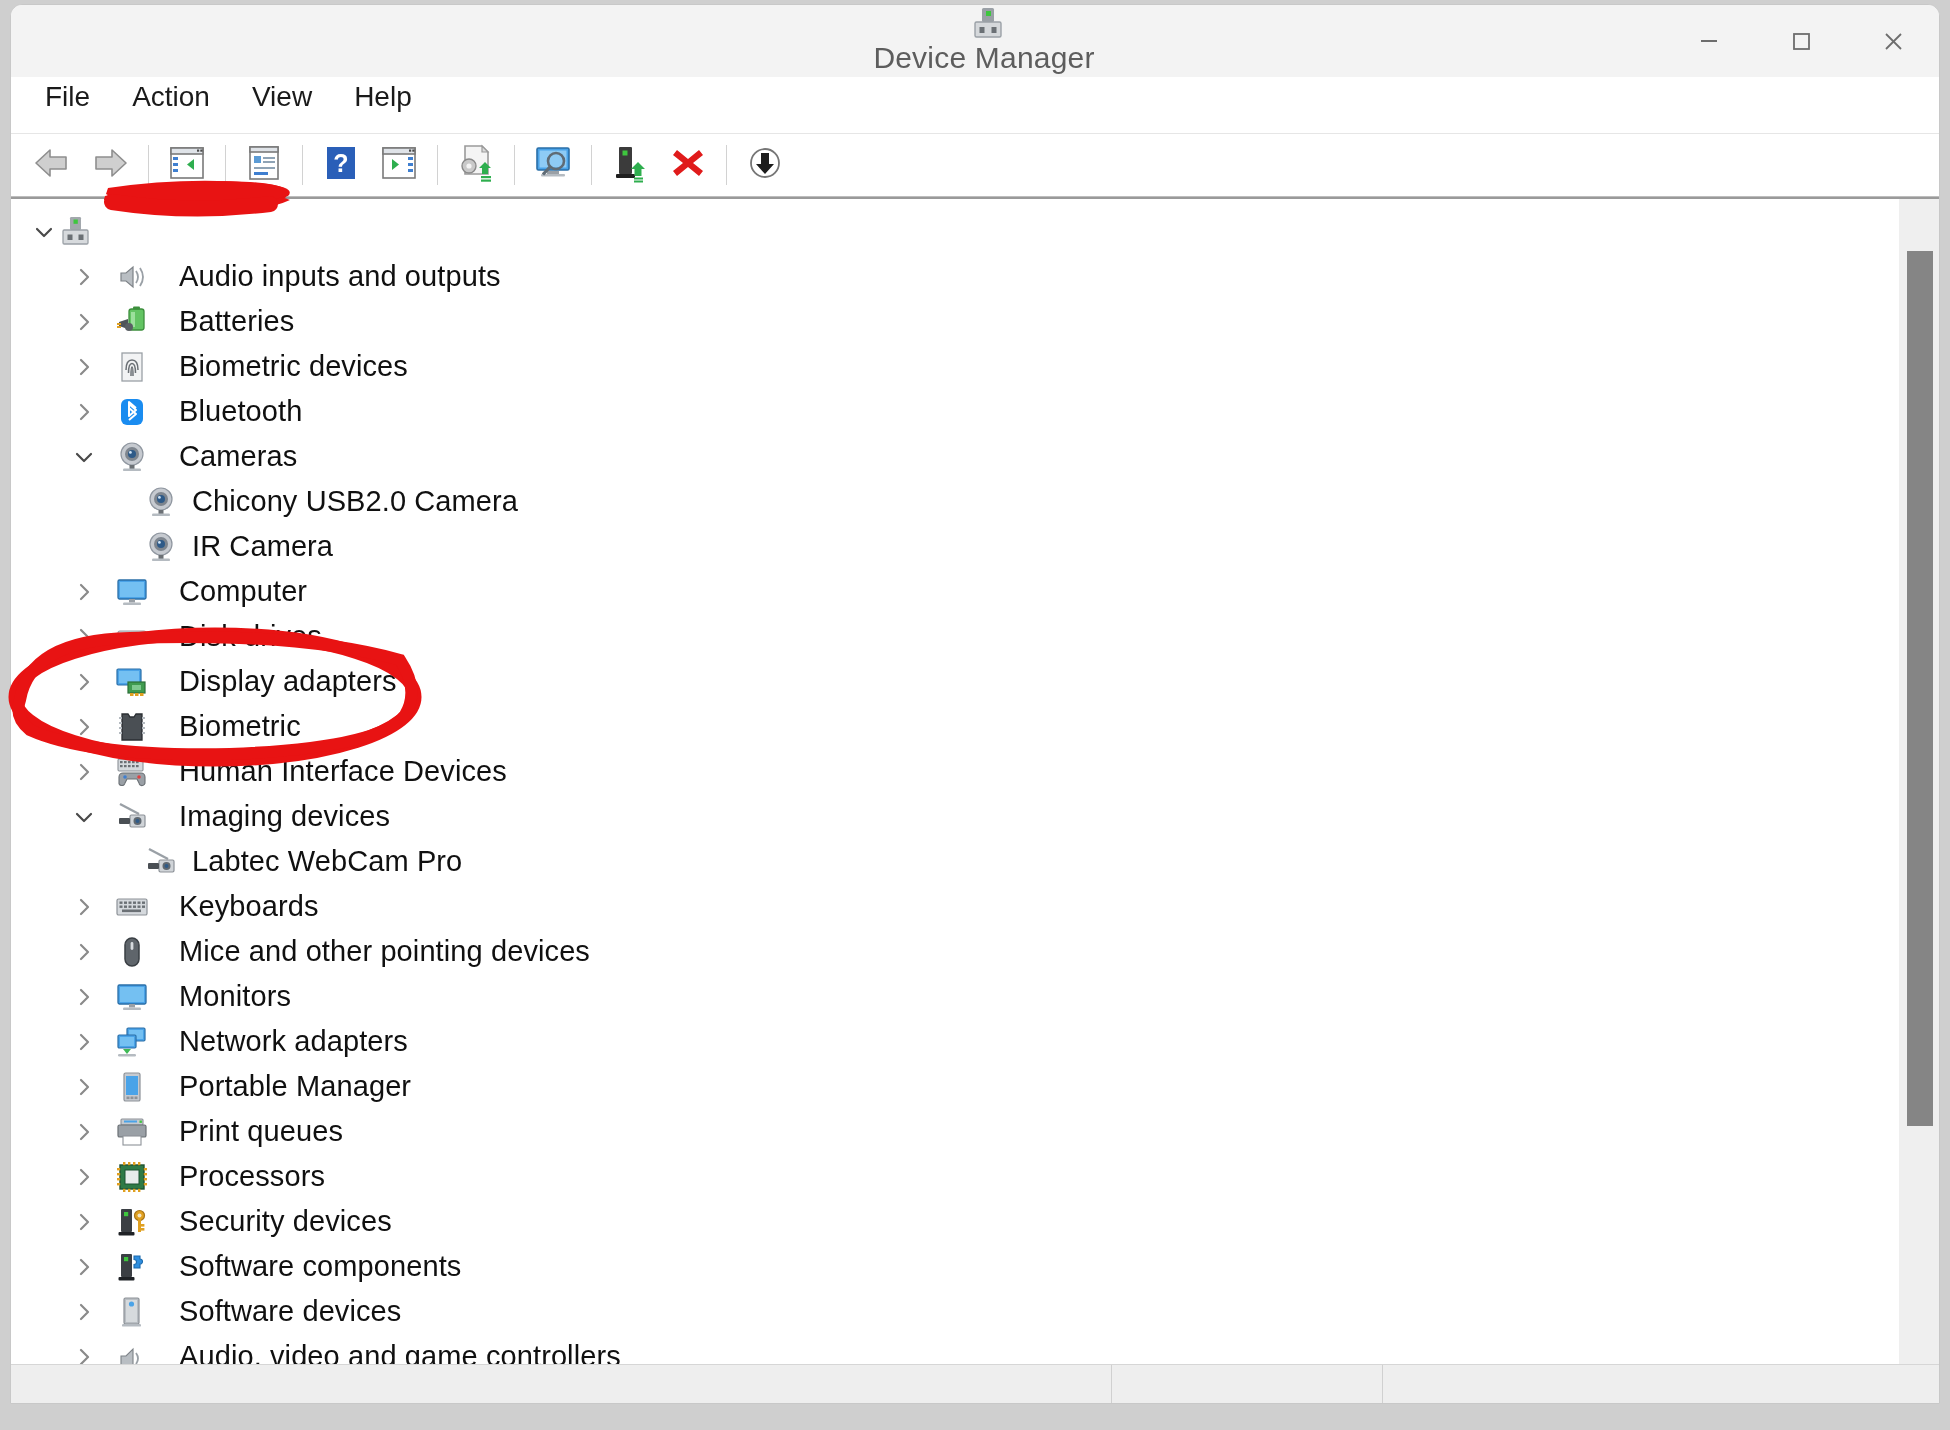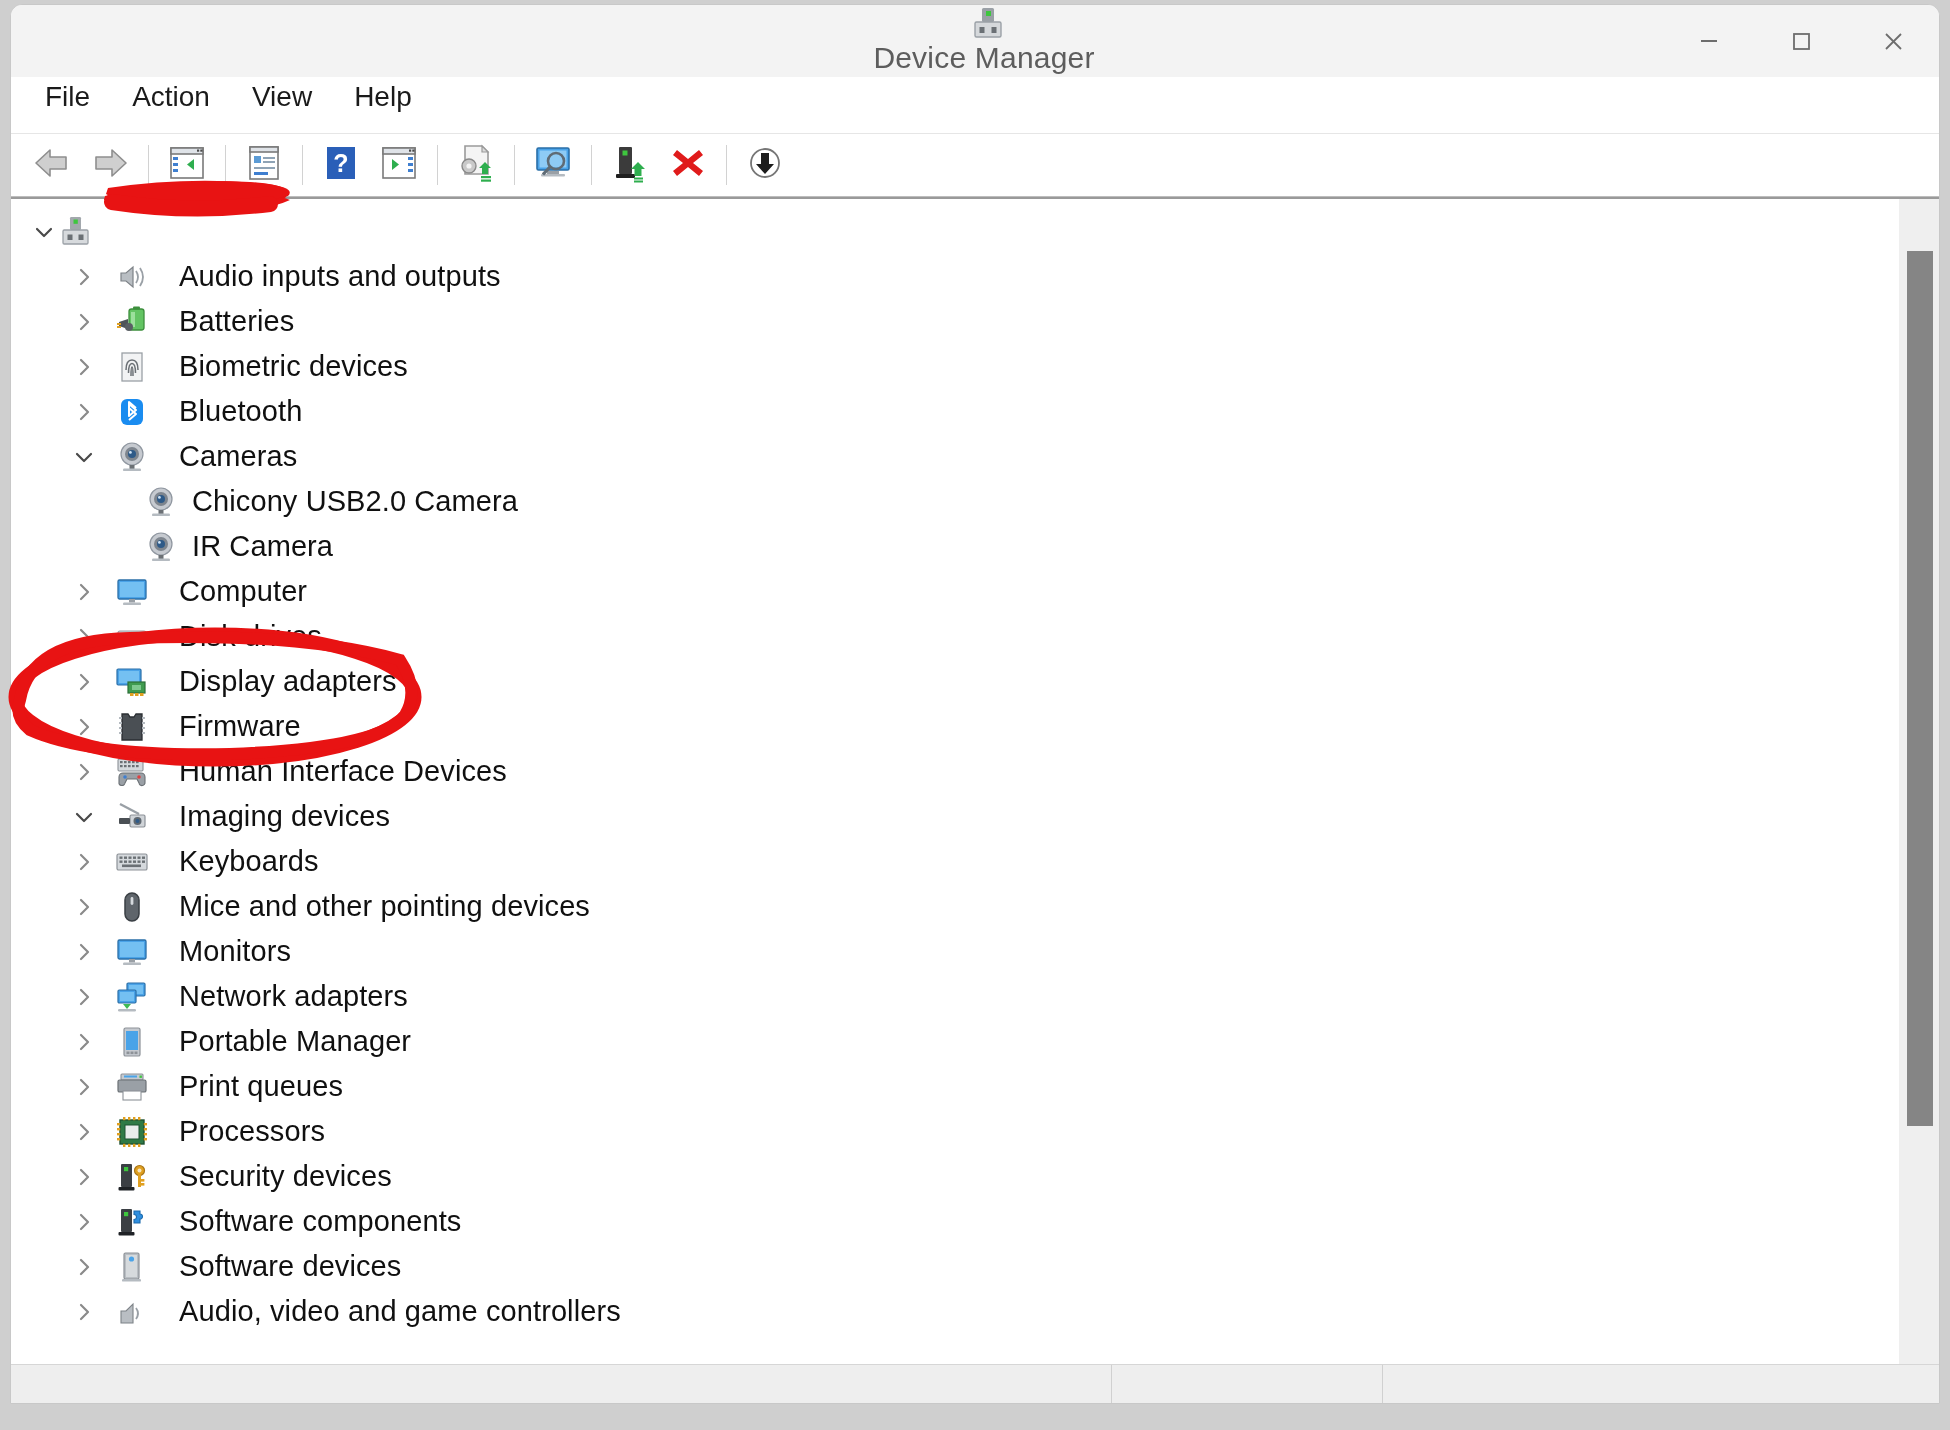--- a/index.html
+++ b/index.html
@@ -587,21 +587,21 @@
                 <rect x="4" y="12" width="3" height="2"></rect>
               <rect x="4" y="17" width="3" height="2"></rect>
                 <rect x="4" y="22" width="3" height="2"></rect>
               <rect x="27" y="7" width="3" height="2"></rect>
                 <rect x="27" y="12" width="3" height="2"></rect>
               <rect x="27" y="17" width="3" height="2"></rect>
                 <rect x="27" y="22" width="3" height="2"></rect>
             </g>
           </svg>
         </span>
-        <span class="node-label">Firmware</span>
+        <span class="node-label">Biometric</span>
       </div>
 
       <div class="row lvl1">
         <span class="twisty">
           <svg width="26" height="26" viewBox="0 0 26 26">
             <polyline points="10,6 17,13 10,20" fill="none" stroke="#8a8a8a" stroke-width="2.2" stroke-linecap="round" stroke-linejoin="round"></polyline>
           </svg>
         </span>
         <span class="node-icon">
           <svg width="34" height="34" viewBox="0 0 34 34">
@@ -637,20 +637,32 @@
             <line x1="5" y1="4" x2="24" y2="14" stroke="#9aa0a6" stroke-width="2.4"></line>
             <rect x="15" y="15" width="15" height="12" rx="1.4" fill="#d0d4d8" stroke="#8d9298" stroke-width="1.2"></rect>
             <circle cx="22.5" cy="21" r="4" fill="#5f6871"></circle>
             <circle cx="22.5" cy="21" r="2" fill="#2e5a88"></circle>
             <rect x="4" y="18" width="11" height="6" rx="1" fill="#4a4f54"></rect>
           </svg>
         </span>
         <span class="node-label">Imaging devices</span>
       </div>
 
+      <div class="row lvl2">
+        <span class="node-icon">
+          <svg width="34" height="34" viewBox="0 0 34 34">
+            <line x1="5" y1="4" x2="24" y2="14" stroke="#9aa0a6" stroke-width="2.4"></line>
+            <rect x="15" y="15" width="15" height="12" rx="1.4" fill="#d0d4d8" stroke="#8d9298" stroke-width="1.2"></rect>
+            <circle cx="22.5" cy="21" r="4" fill="#5f6871"></circle>
+            <circle cx="22.5" cy="21" r="2" fill="#2e5a88"></circle>
+            <rect x="4" y="18" width="11" height="6" rx="1" fill="#4a4f54"></rect>
+          </svg>
+        </span>
+        <span class="node-label">Labtec WebCam Pro</span>
+      </div>
 
       <div class="row lvl1">
         <span class="twisty">
           <svg width="26" height="26" viewBox="0 0 26 26">
             <polyline points="10,6 17,13 10,20" fill="none" stroke="#8a8a8a" stroke-width="2.2" stroke-linecap="round" stroke-linejoin="round"></polyline>
           </svg>
         </span>
         <span class="node-icon">
           <svg width="34" height="34" viewBox="0 0 34 34">
             <rect x="2" y="9" width="30" height="16" rx="1.6" fill="#d5d9dd" stroke="#8d9298" stroke-width="1.2"></rect>

